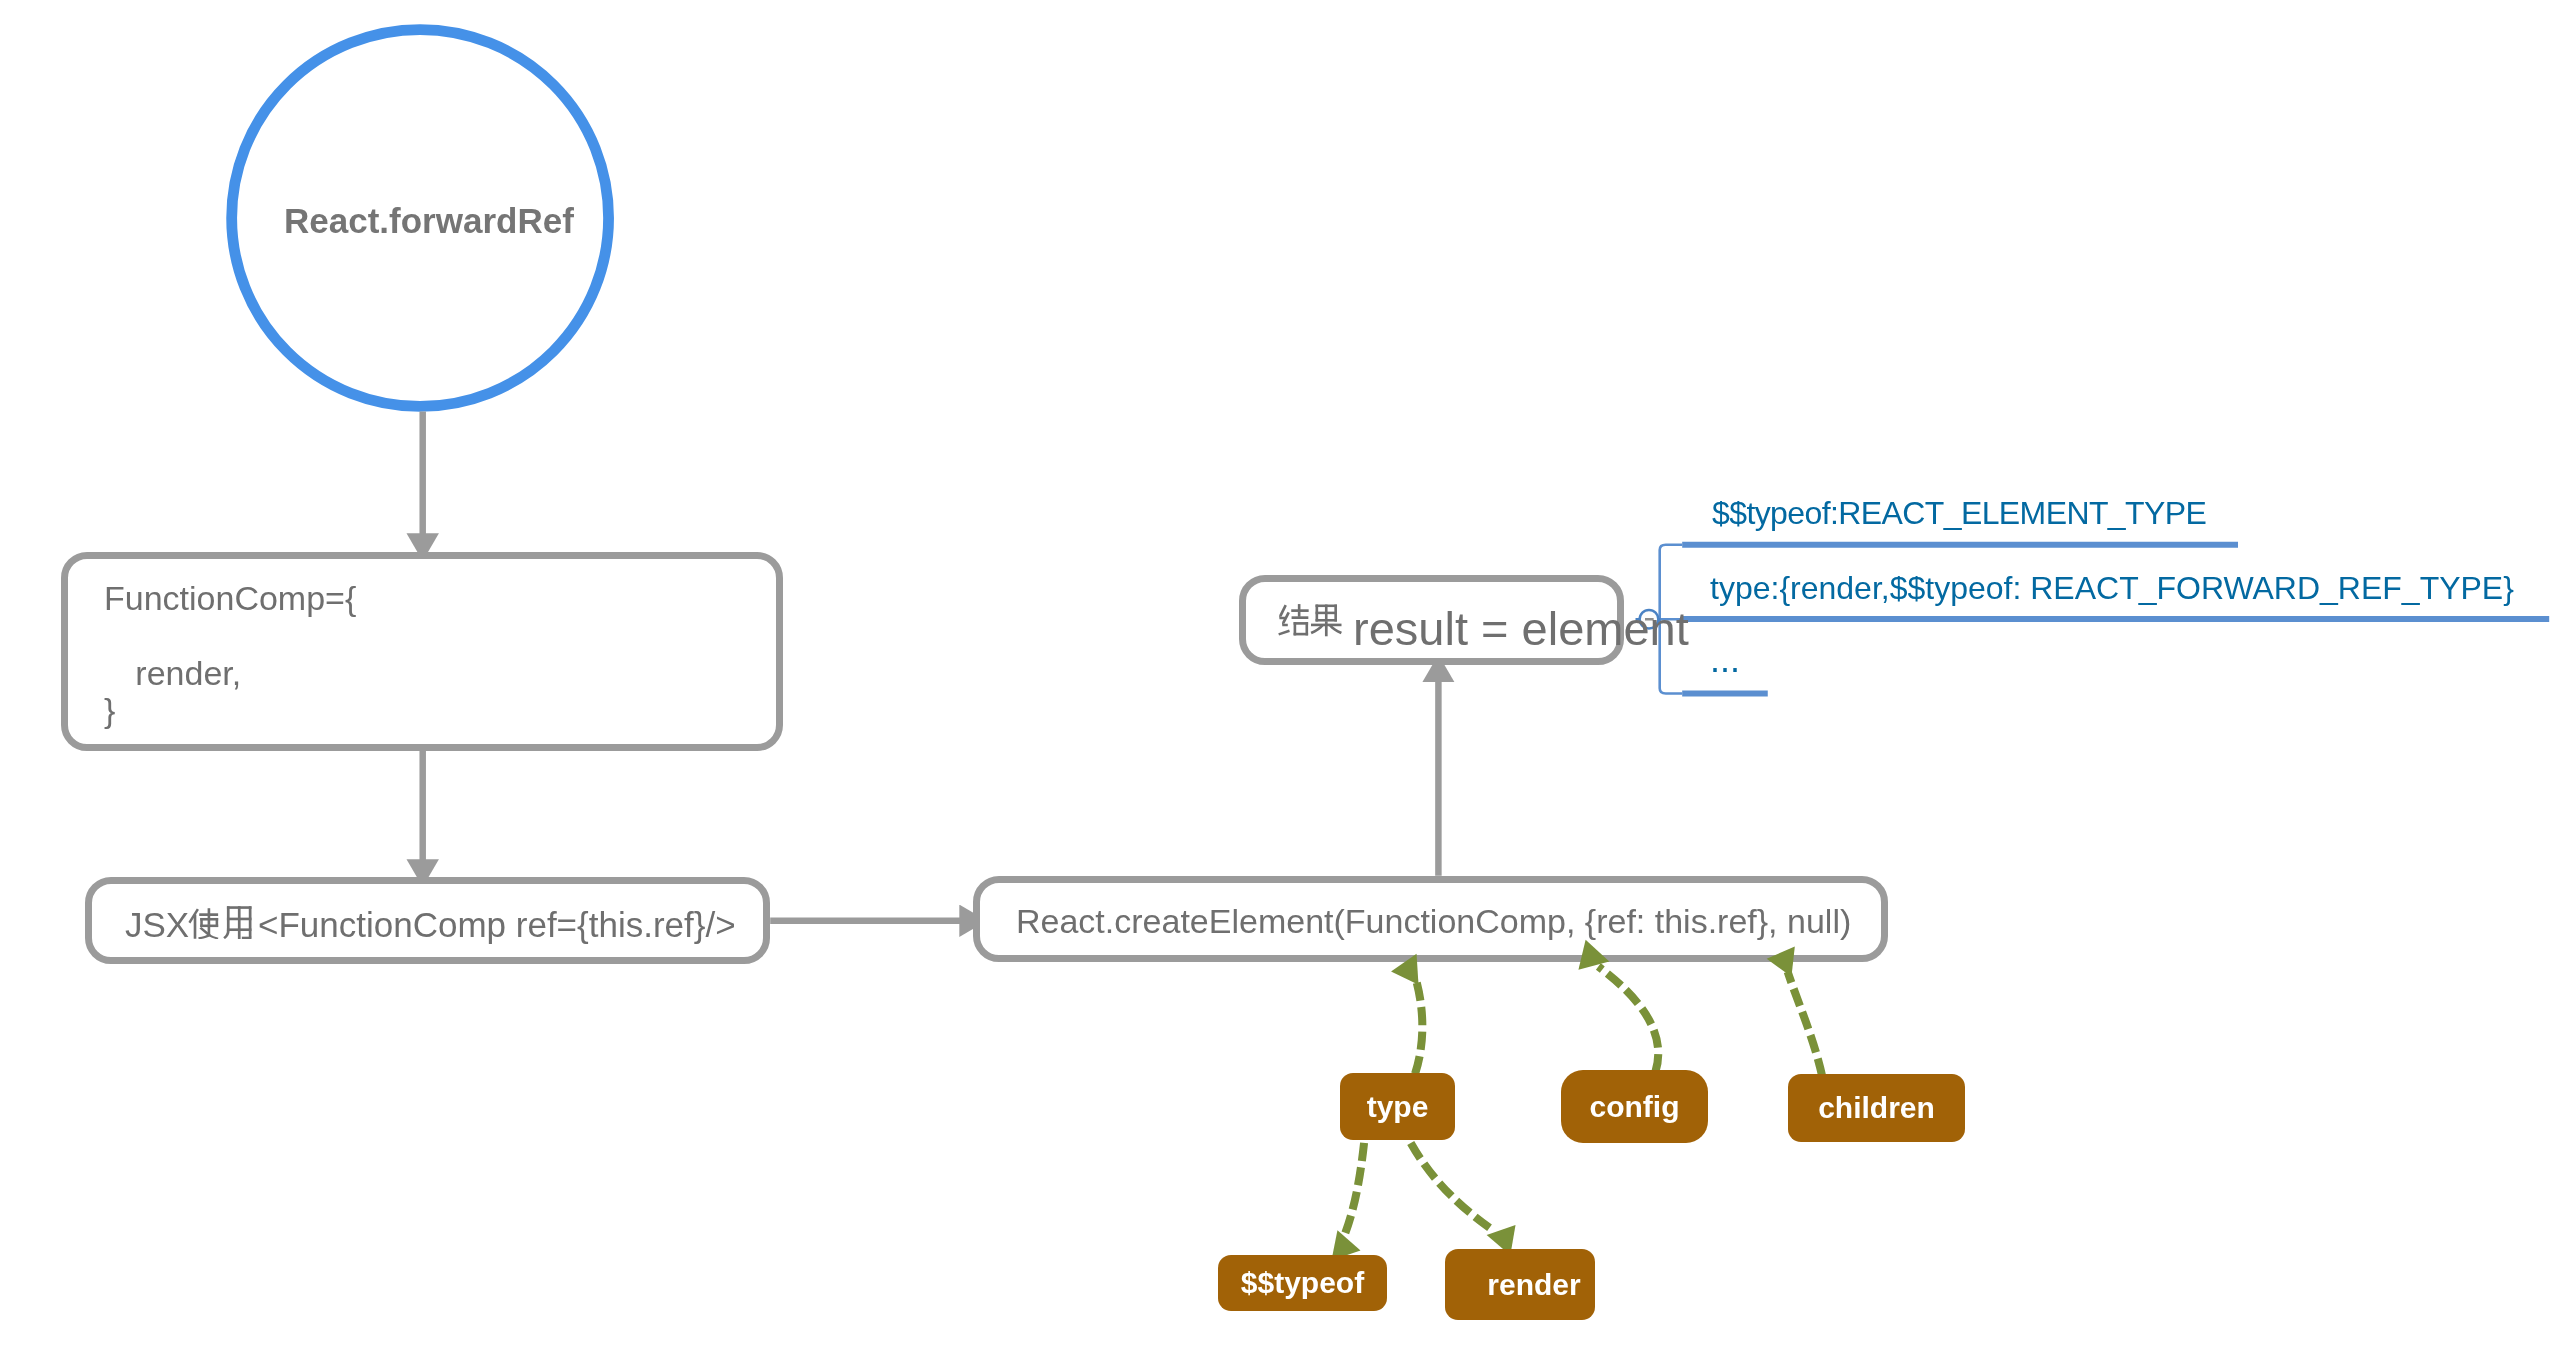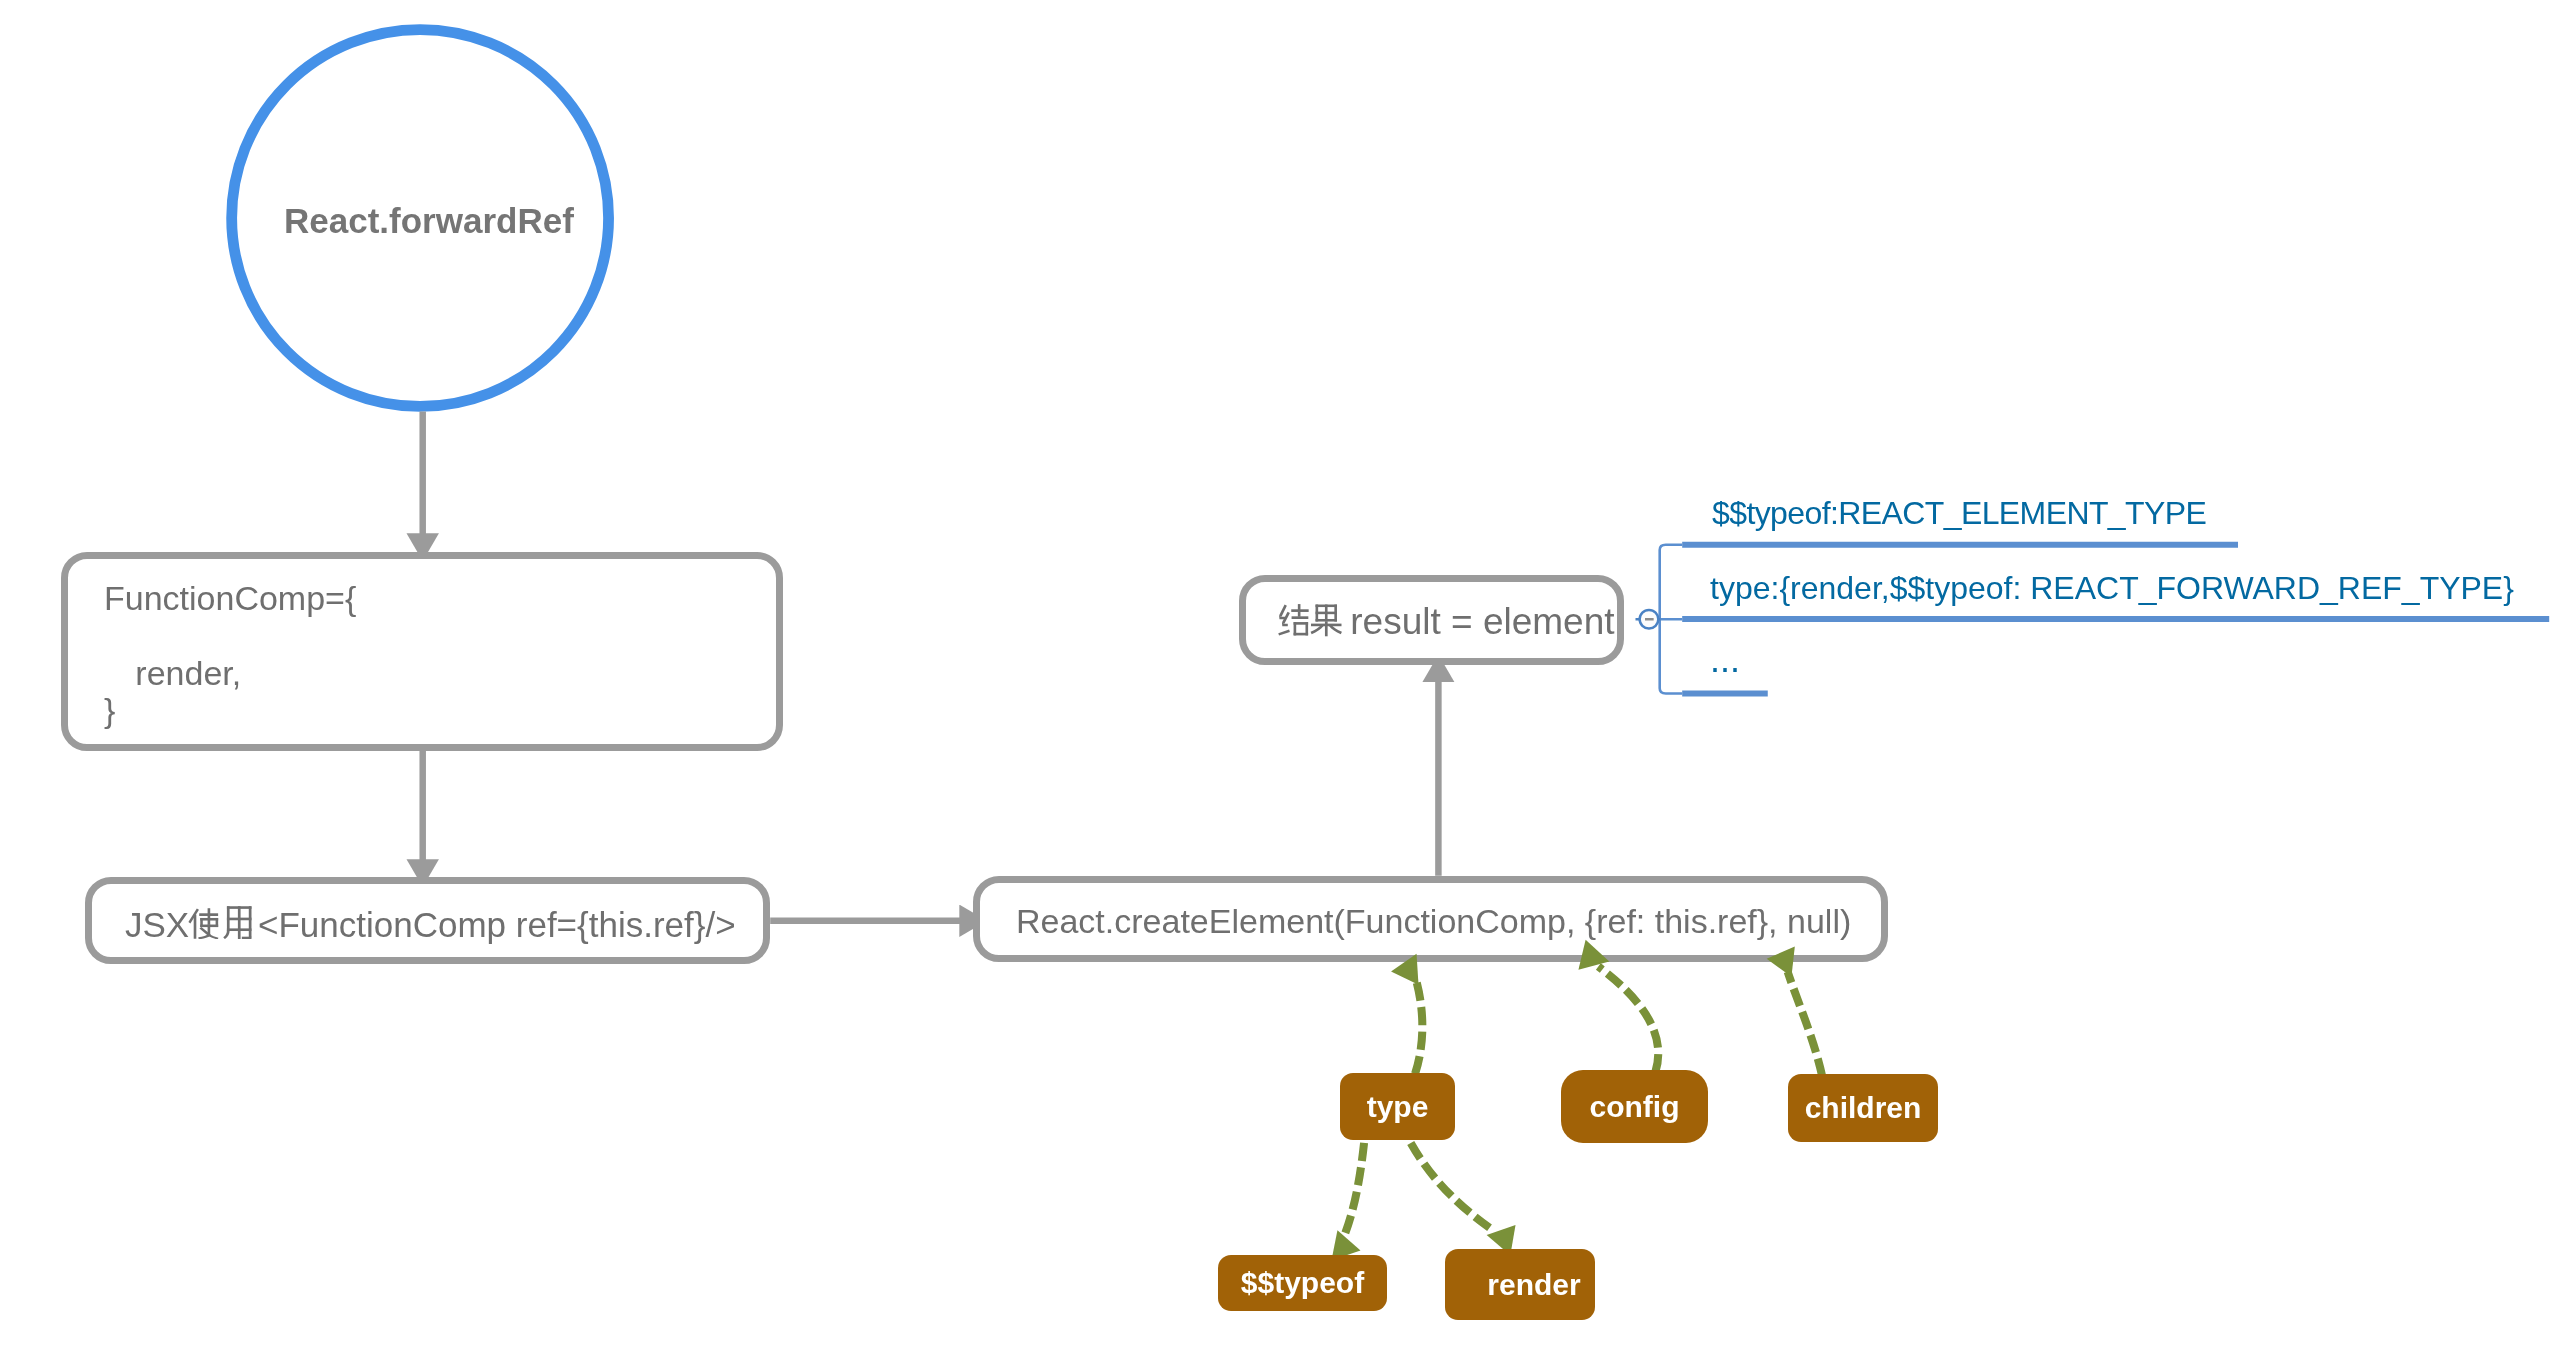--- a/index.html
+++ b/index.html
@@ -133,33 +133,33 @@
         <rect x="180" y="250" width="640" height="76"></rect>
         <rect x="180" y="470" width="640" height="76"></rect>
         <rect x="461" y="38" width="78" height="508"></rect>
         <rect x="45" y="608" width="910" height="78"></rect>
         <rect x="461" y="546" width="80" height="440"></rect>
         <path d="M420,682 C335,782 220,864 65,922 L32,852 C175,798 288,722 358,635 Z"></path>
         <path d="M580,682 C665,782 780,864 935,922 L968,852 C825,798 712,722 642,635 Z"></path>
       </g>
     </g>
   </svg>
-  <div class="txt" style="left:1340px;top:601px;font-size:37px;"> result = element</div>
+  <div class="txt" style="left:1340px;top:601px;font-size:47px;"> result = element</div>
 
   <div class="btxt" style="left:1712px;top:495px;font-size:32px;letter-spacing:-0.6px;">$$typeof:REACT_ELEMENT_TYPE</div>
   <div class="btxt" style="left:1710px;top:570px;font-size:32px;">type:{render,$$typeof: REACT_FORWARD_REF_TYPE}</div>
   <div class="btxt" style="left:1710px;top:639px;font-size:36px;">...</div>
 
   <div class="chip" style="left:1340px;top:1073px;width:115px;height:67px;font-size:30px;">
     <span>type</span>
   </div>
   <div class="chip" style="left:1561px;top:1070px;width:147px;height:73px;font-size:30px;border-radius:22px;">
     <span>config</span>
   </div>
-  <div class="chip" style="left:1788px;top:1074px;width:150px;height:68px;font-size:30px;">
+  <div class="chip" style="left:1788px;top:1074px;width:177px;height:68px;font-size:30px;">
     <span>children</span>
   </div>
   <div class="chip" style="left:1218px;top:1255px;width:169px;height:56px;font-size:30px;">
     <span>$$typeof</span>
   </div>
   <div class="chip" style="left:1445px;top:1249px;width:150px;height:71px;font-size:30px;padding-left:28px;">
     <span>render</span>
   </div>
 
 </div>

